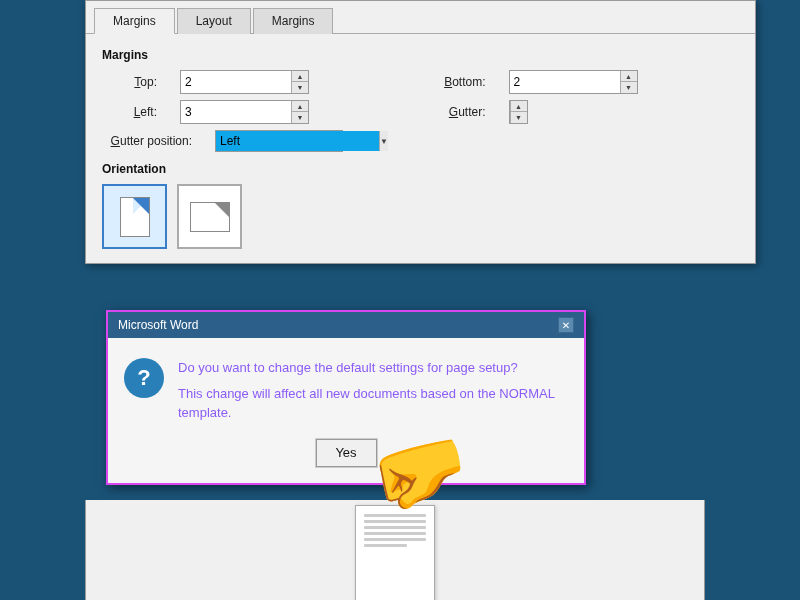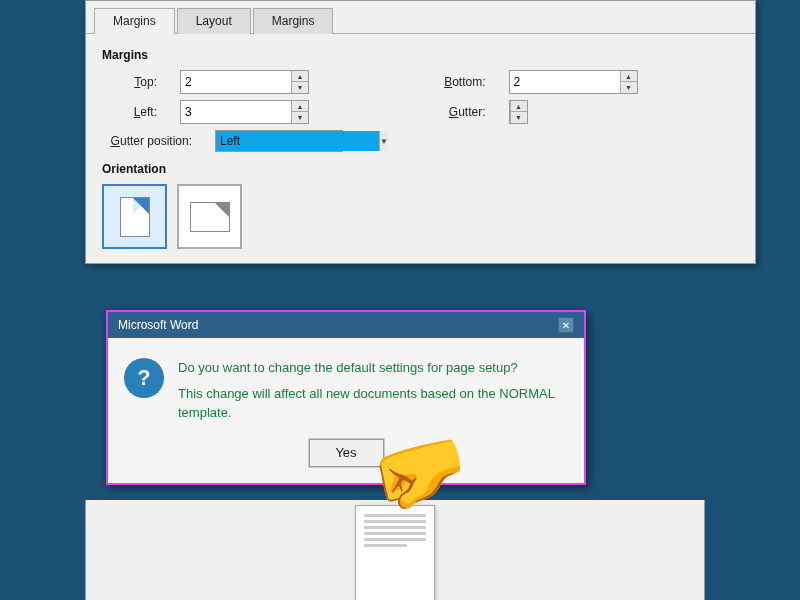--- a/index.html
+++ b/index.html
@@ -279,33 +279,33 @@
       font-weight: bold;
       flex-shrink: 0;
     }
 
     .confirm-text {
       flex: 1;
     }
 
     .confirm-text p {
       font-size: 13px;
-      color: #15803d;
+      color: #8b5cf6;
       line-height: 1.5;
     }
 
     .confirm-buttons {
       display: flex;
       justify-content: center;
       gap: 8px;
       padding: 0 20px 16px 20px;
     }
 
     .dialog-btn {
-      width: 75px;
+      width: 61px;
       height: 28px;
       border: 1px solid #aaa;
       background: #e8e8e8;
       font-size: 13px;
       cursor: pointer;
       display: flex;
       align-items: center;
       justify-content: center;
       color: #111;
     }

